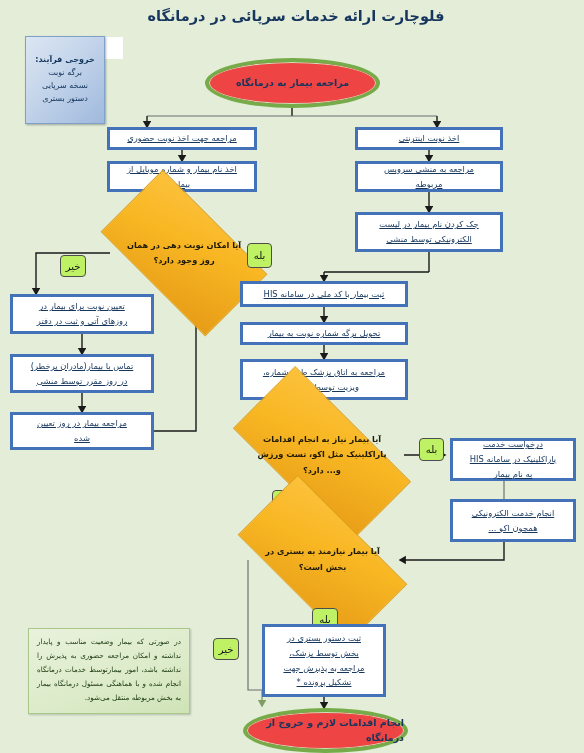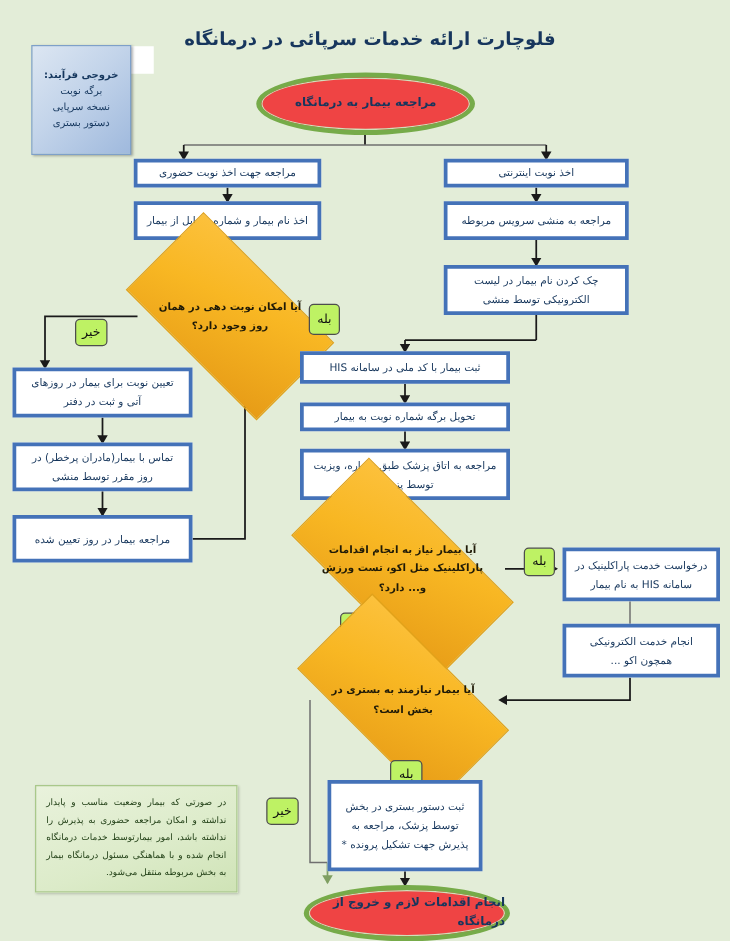--- a/index.html
+++ b/index.html
@@ -60,21 +60,22 @@
 
   
   .pbox{
     border:3px solid #4472b8;
     background:#ffffff;
     display:flex;flex-direction:column;
     align-items:center;justify-content:center;
     text-align:center;
     color:#16365c;
     font-size:8.4px;line-height:1.75;
-    padding:2px 6px;
+    padding:2px 16px;
+    text-decoration:underline;
   }
 
   
   .diamond{
     display:flex;align-items:center;justify-content:center;
   }
   .diamond .dshape{
     position:absolute;inset:0;
     background:linear-gradient(160deg,#fcc13c 0%,#f8b723 40%,#e79c17 100%);
     transform:rotate(45deg);
@@ -173,21 +174,21 @@
     <path class="wire" d="M324,601 L324,624" marker-end="url(#ah)"></path>
 
     <path class="wire-thin" d="M248,560 L248,690 L262,690"></path>
     <path class="wire-green" d="M262,690 L262,706" marker-end="url(#ahg)"></path>
 
     <path class="wire" d="M324,697 L324,708" marker-end="url(#ah)"></path>
   </svg>
 
   <div class="node code-tag" style="left:28px;top:8px;width:95px;height:22px;margin-top:29px;">CH.PR.10</div>
 
-  <div class="node main-title" style="left:146px;top:24px;width:300px;height:20px;">فلوچارت ارائه خدمات سرپائی در درمانگاه</div>
+  <div class="node main-title" style="left:146px;top:8px;width:300px;height:20px;">فلوچارت ارائه خدمات سرپائی در درمانگاه</div>
 
   <div class="node side-box" style="left:25px;top:36px;width:80px;height:88px;">
     <div class="hd">خروجی فرآیند:</div>
     <div class="ln">برگه نوبت</div>
     <div class="ln">نسخه سرپایی</div>
     <div class="ln">دستور بستری</div>
   </div>
 
 
   <div class="node ellipse" style="left:205px;top:58px;width:175px;height:50px;">

